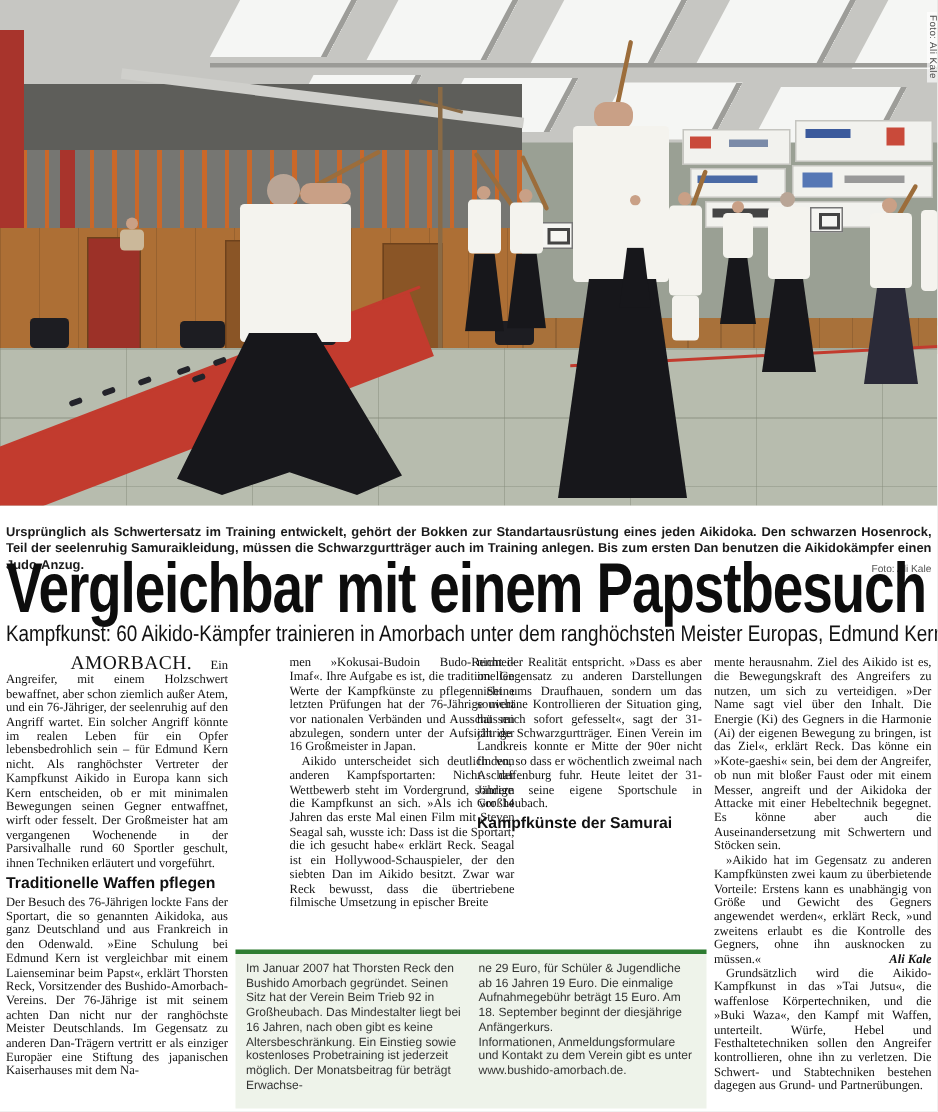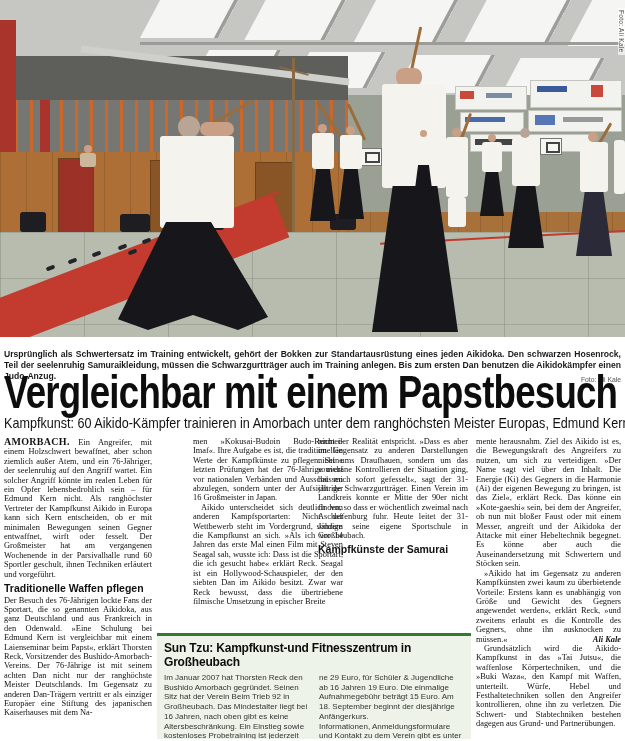--- a/index.html
+++ b/index.html
@@ -48,21 +48,21 @@
   
   .headline{position:absolute;left:4px;top:364px;font-size:47px;font-weight:700;color:#0d0d0d;
             letter-spacing:-1px;white-space:nowrap;transform:scaleX(.78);transform-origin:left top;}
   .subhead{position:absolute;left:4px;top:414px;font-size:15px;font-weight:400;color:#111;
            white-space:nowrap;transform:scaleX(.84);transform-origin:left top;}
   
   .col{position:absolute;top:437px;overflow:hidden;font-family:"Liberation Serif",serif;
        font-size:8.4px;line-height:9.4px;color:#111;text-align:justify;hyphens:auto;}
   .col p{margin:0;}
   .col p.ind{text-indent:8px;}
-  .dateline{font-weight:700;font-size:10px;letter-spacing:.3px;}
+  .dateline{font-weight:400;font-size:13px;letter-spacing:.3px;margin-left:43px;}
   .subhd{font-family:"Liberation Sans",sans-serif;font-weight:700;font-size:10.5px;
          margin:5px 0 2px 0;text-align:left;}
   #col1{left:4px;width:148px;height:301px;}
   #col2{left:160px;width:150px;height:192px;margin-left:33px;}
   #col3{left:318px;width:150px;height:192px;}
   #col4{left:476px;width:145px;height:301px;}
   .byline{float:right;font-style:italic;font-weight:700;}
   
   .infobox{position:absolute;left:157px;top:633px;width:314px;height:106px;background:#eef3ea;
            border-top:3px solid #2e7d32;padding:5px 7px;box-sizing:border-box;overflow:hidden;}
@@ -222,21 +222,20 @@
     <h4 class="subhd">Kampfkünste der Samurai</h4>
   </div>
 
   <div class="col" id="col4">
     <p>mente herausnahm. Ziel des Aikido ist es, die Bewegungskraft des Angreifers zu nutzen, um sich zu verteidigen. »Der Name sagt viel über den Inhalt. Die Energie (Ki) des Gegners in die Harmonie (Ai) der eigenen Bewegung zu bringen, ist das Ziel«, erklärt Reck. Das könne ein »Kote-gaeshi« sein, bei dem der Angreifer, ob nun mit bloßer Faust oder mit einem Messer, angreift und der Aikidoka der Attacke mit einer Hebeltechnik begegnet. Es könne aber auch die Auseinandersetzung mit Schwertern und Stöcken sein.</p>
     <p class="ind"><span>»Aikido hat im Gegensatz zu anderen Kampfkünsten zwei kaum zu überbietende Vorteile: Erstens kann es unabhängig von Größe und Gewicht des Gegners angewendet werden«, erklärt Reck, »und zweitens erlaubt es die Kontrolle des Gegners, ohne ihn ausknocken zu müssen.«</span> <span class="byline">Ali Kale</span></p>
     <p class="ind">Grundsätzlich wird die Aikido-Kampfkunst in das »Tai Jutsu«, die waffenlose Körpertechniken, und die »Buki Waza«, den Kampf mit Waffen, unterteilt. Würfe, Hebel und Festhaltetechniken sollen den Angreifer kontrollieren, ohne ihn zu verletzen. Die Schwert- und Stabtechniken bestehen dagegen aus Grund- und Partnerübungen.</p>
   </div>
 
   <div class="infobox">
-    <h3>Sun Tzu: Kampfkunst-und Fitnesszentrum in Großheubach</h3>
     <div class="ib-cols">
       <div class="ib-col">
         <p>Im Januar 2007 hat Thorsten Reck den Bushido Amorbach gegründet. Seinen Sitz hat der Verein Beim Trieb 92 in Großheubach. Das Mindestalter liegt bei 16 Jahren, nach oben gibt es keine Altersbeschränkung. Ein Einstieg sowie kostenloses Probetraining ist jederzeit möglich. Der Monatsbeitrag für beträgt Erwachse-</p>
       </div>
       <div class="ib-col">
         <p>ne 29 Euro, für Schüler &amp; Jugendliche ab 16 Jahren 19 Euro. Die einmalige Aufnahmegebühr beträgt 15 Euro. Am 18. September beginnt der diesjährige Anfängerkurs.</p>
         <p><span class="ib-note">Informationen, Anmeldungsformulare und Kontakt zu dem Verein gibt es unter www.bushido-amorbach.de.</span> </p>
       </div>
     </div>
   </div>

